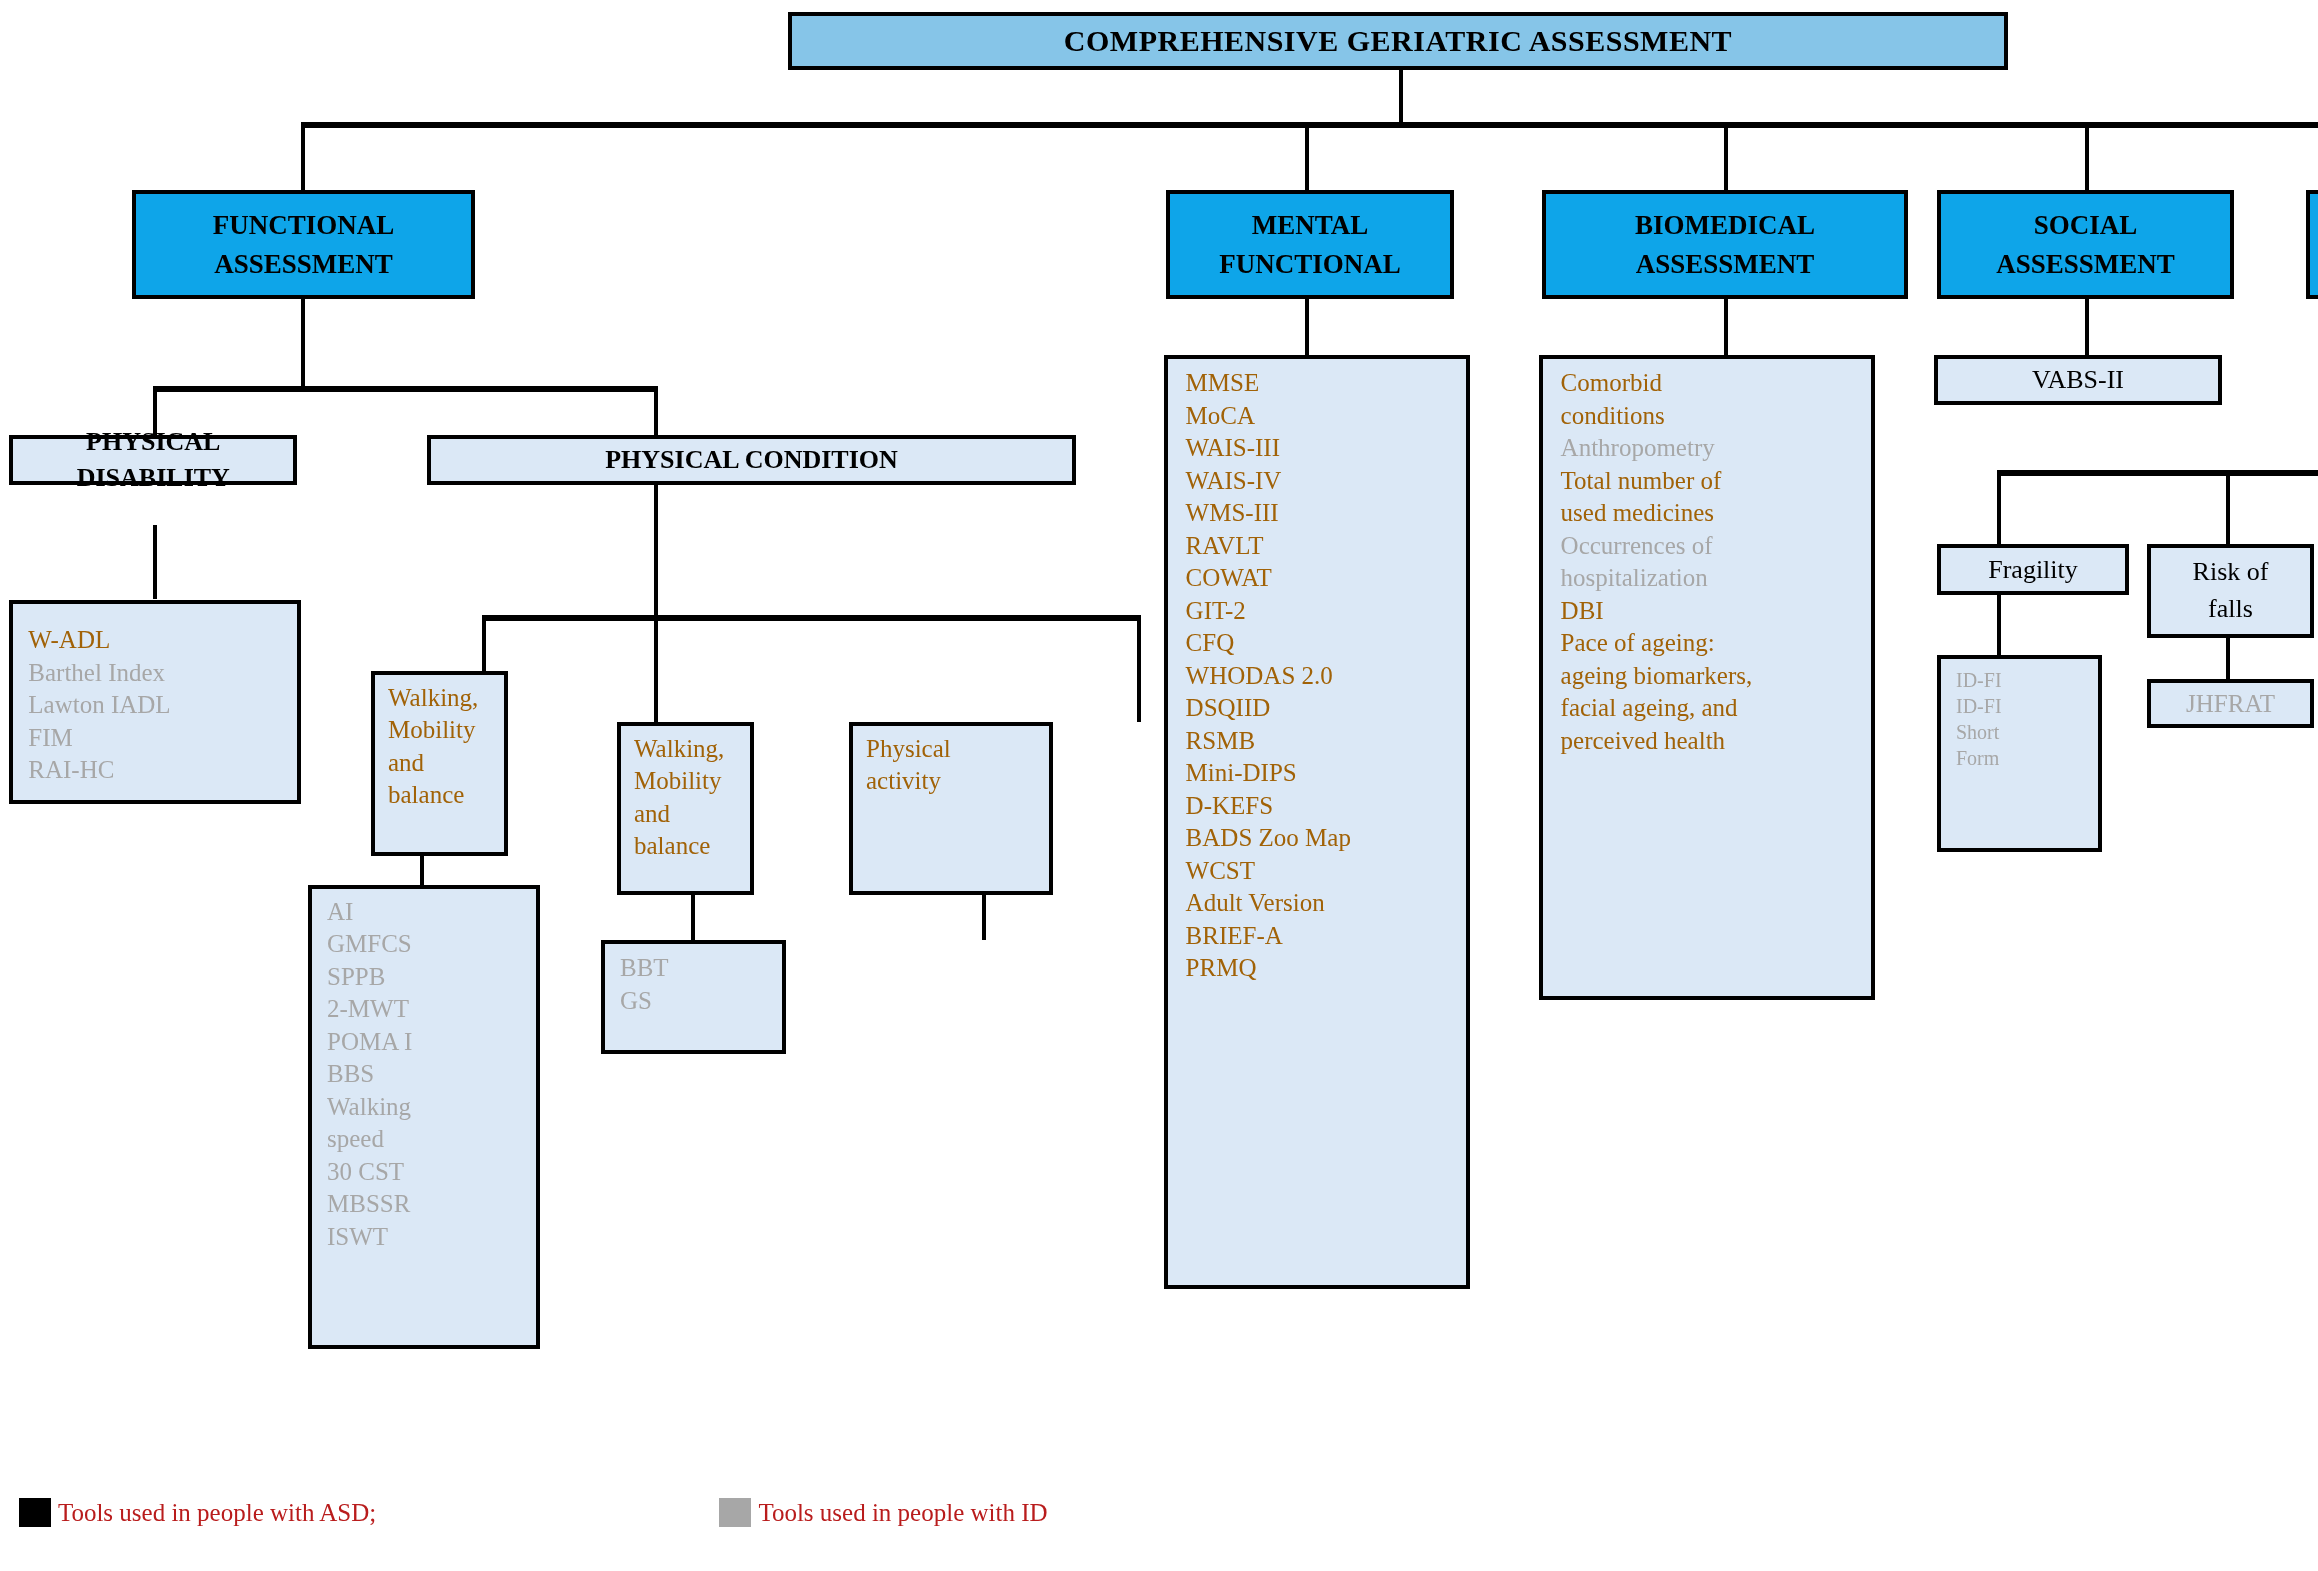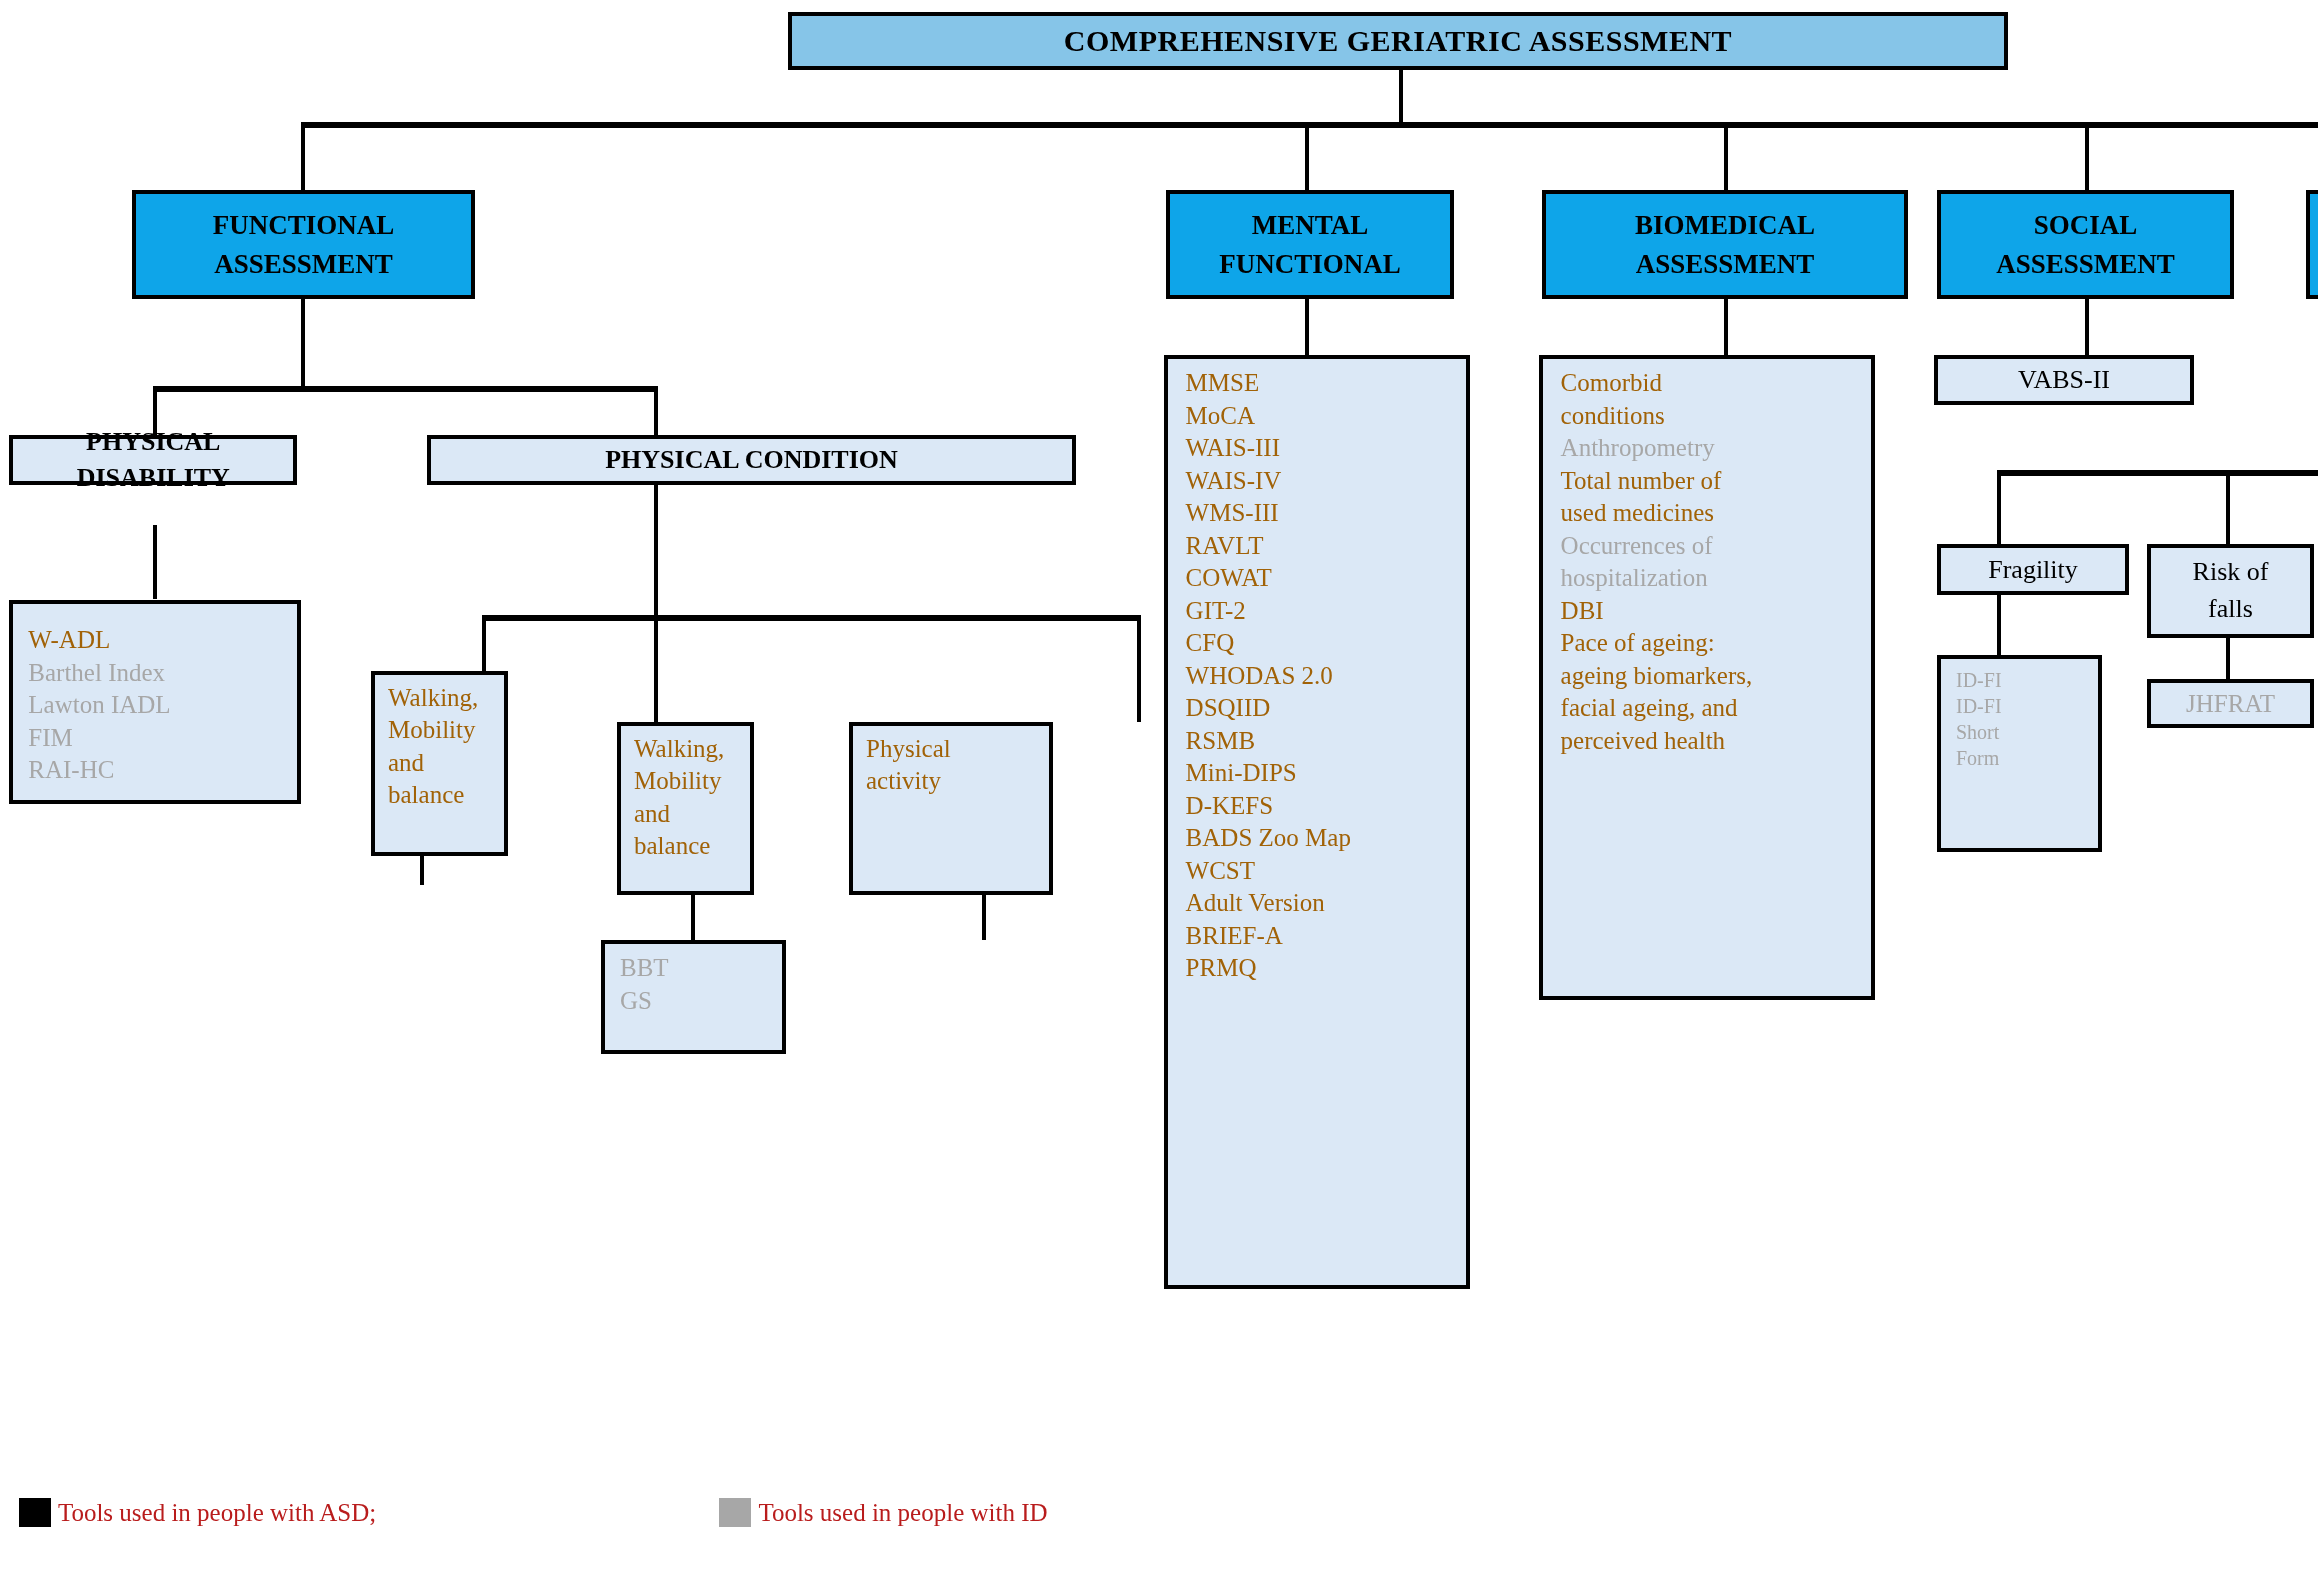--- a/index.html
+++ b/index.html
@@ -119,20 +119,33 @@
 RAI-HC</span>
   </div>
 
   <div class="node left lvl2" style="left:371px;top:671px;width:137px;height:185px;padding:6.5px 0 0 13px;font-size:25px;justify-content:flex-start;">
     <span class="list asd">Walking,
 Mobility
 and
 balance</span>
   </div>
 
+  <div class="node left lvl2" style="left:308px;top:885px;width:232px;height:464px;padding:6.5px 0 0 15px;font-size:25px;justify-content:flex-start;">
+    <span class="list id">AI
+GMFCS
+SPPB
+2-MWT
+POMA I
+BBS
+Walking
+speed
+30 CST
+MBSSR
+ISWT</span>
+  </div>
 
   <div class="node left lvl2" style="left:617px;top:722px;width:137px;height:173px;padding:6.5px 0 0 13px;font-size:25px;justify-content:flex-start;">
     <span class="list asd">Walking,
 Mobility
 and
 balance</span>
   </div>
 
   <div class="node left lvl2" style="left:601px;top:940px;width:185px;height:114px;padding:8.3px 0 0 15px;font-size:25px;justify-content:flex-start;">
     <span class="list id">BBT
@@ -175,21 +188,21 @@
 used medicines</span>
     <span class="list id">Occurrences of
 hospitalization</span>
     <span class="list asd">DBI</span>
     <span class="list asd">Pace of ageing:
 ageing biomarkers,
 facial ageing, and
 perceived health</span>
   </div>
 
-  <div class="node center lvl2" style="left:1934px;top:355px;width:260px;height:50px;font-size:26px;">
+  <div class="node center lvl2" style="left:1934px;top:355px;width:288px;height:50px;font-size:26px;">
     <span>VABS-II</span>
   </div>
 
   <div class="node center lvl2" style="left:1937px;top:544px;width:192px;height:51px;font-size:26px;">
     <span>Fragility</span>
   </div>
 
   <div class="node left lvl2" style="left:1937px;top:655px;width:165px;height:197px;padding:8.3px 0 0 15px;font-size:20px;justify-content:flex-start;line-height:1.55;">
     <span class="list id">ID-FI
 ID-FI

